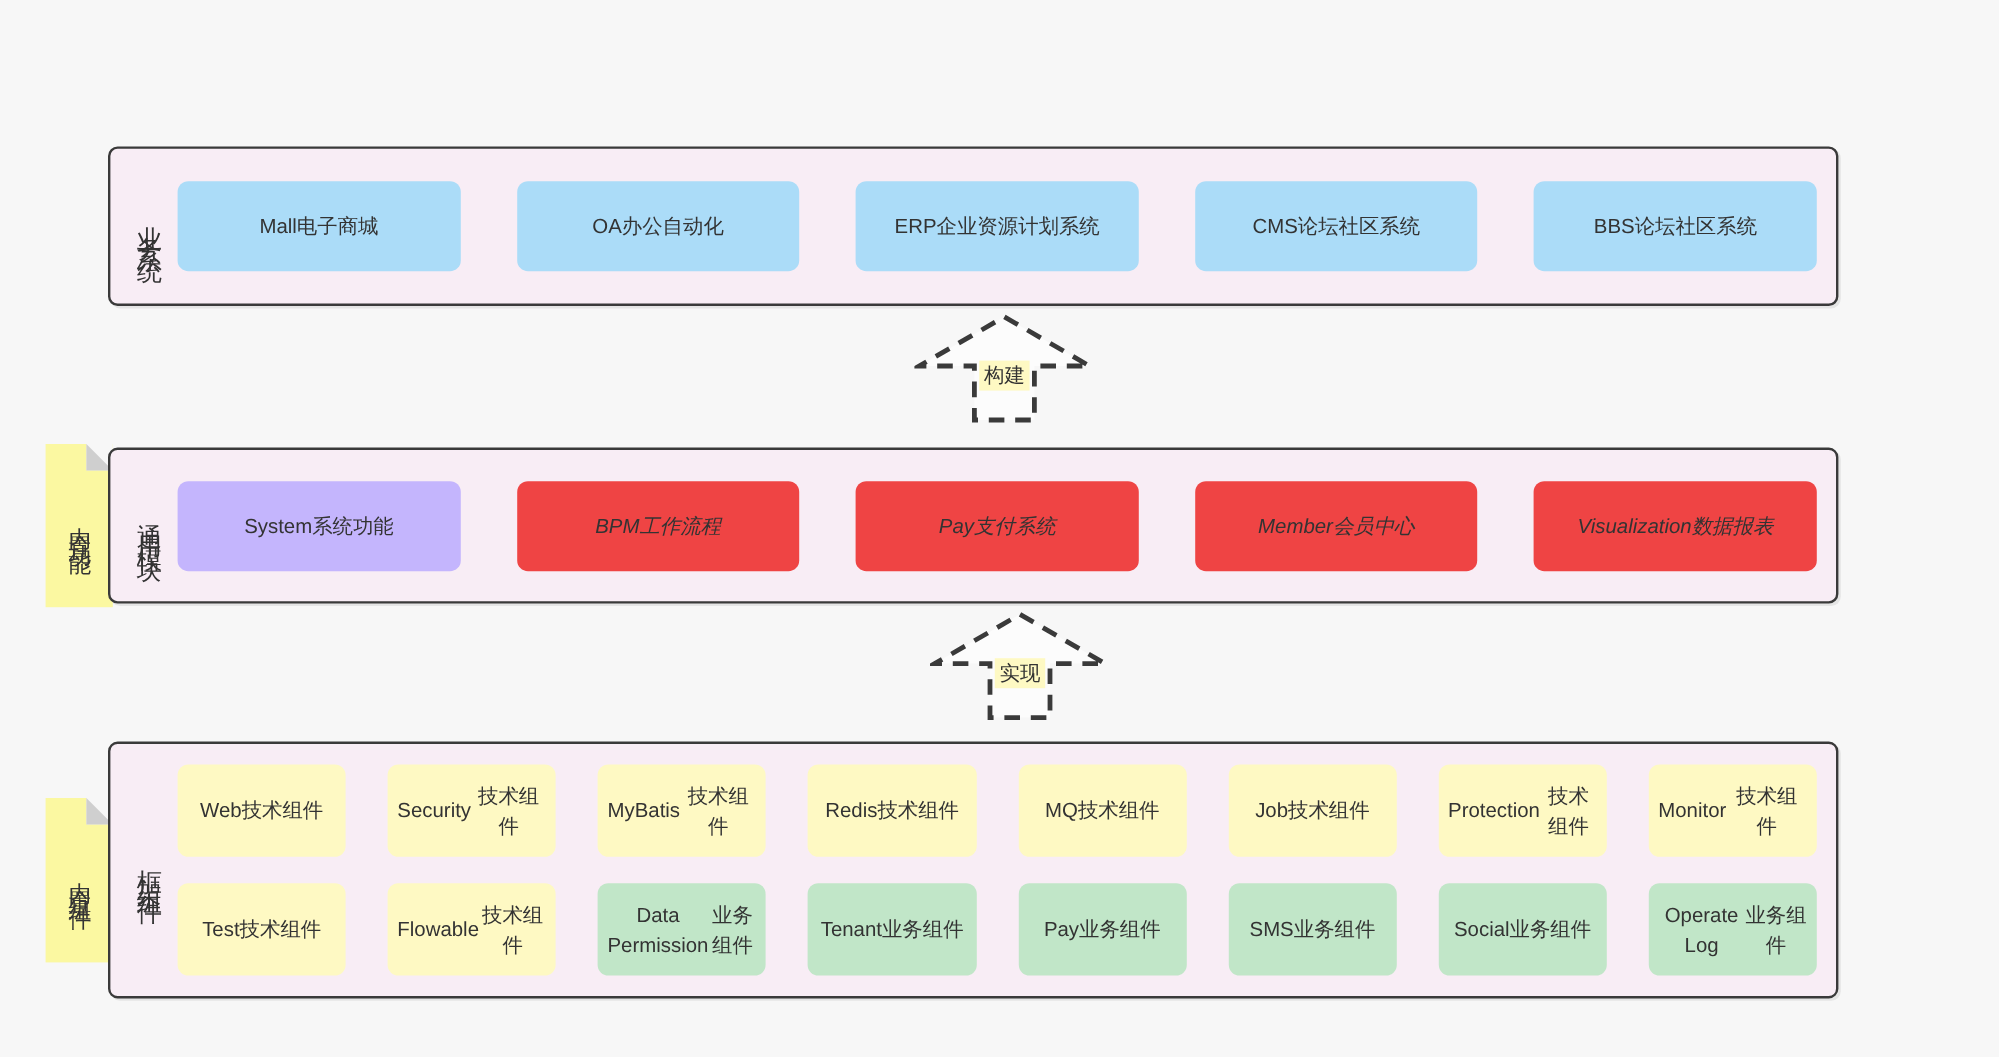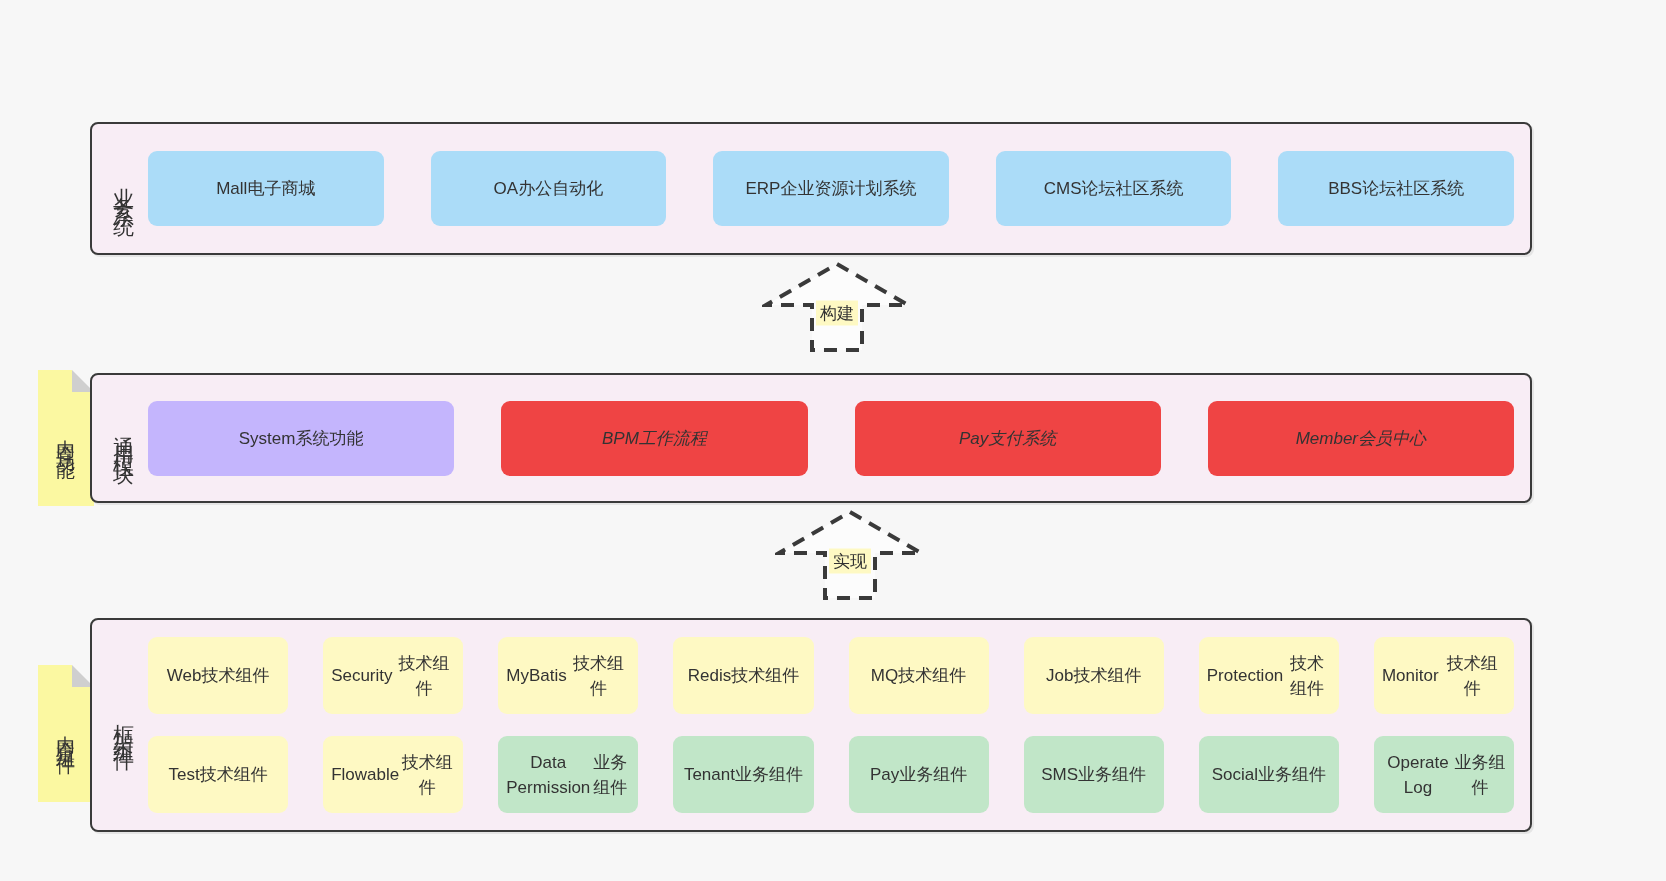--- a/index.html
+++ b/index.html
@@ -164,20 +164,24 @@
         <div>工作流程</div>
       </div>
       <div class="box pink">
         <div>Pay</div>
         <div>支付系统</div>
       </div>
       <div class="box pink">
         <div>Member</div>
         <div>会员中心</div>
       </div>
+      <div class="box pink">
+        <div>Visualization</div>
+        <div>数据报表</div>
+      </div>
     </div>
   </section>
 
   <div class="arrow arrow-implement">
     <svg viewBox="0 0 150 94">
       <path d="M75 4 L146 45 L100 45 L100 90 L50 90 L50 45 L4 45 Z" fill="#fcfcfc" stroke="#3a3a3a" stroke-width="4" stroke-dasharray="13 9" stroke-linejoin="miter"></path>
     </svg>
     <span class="arrow-label">实现</span>
   </div>
 

